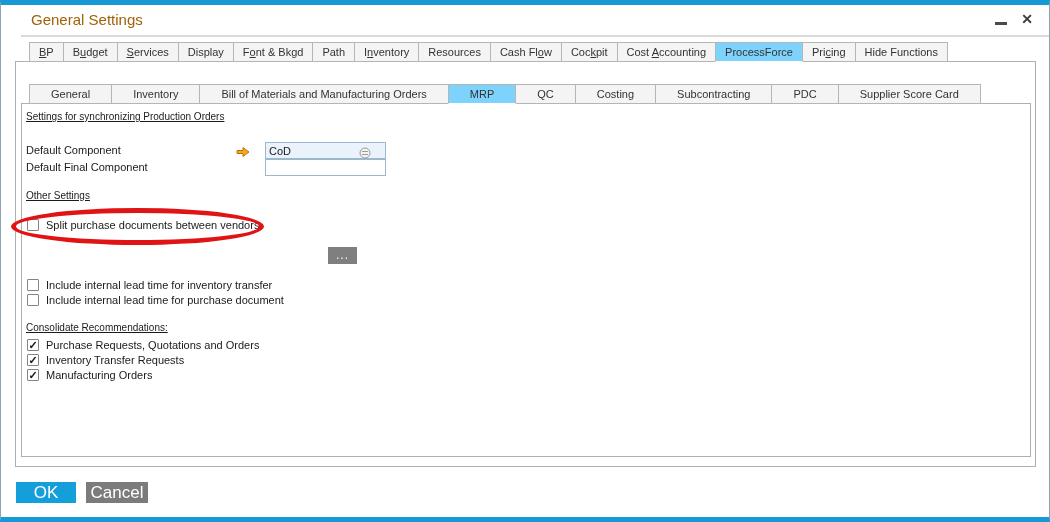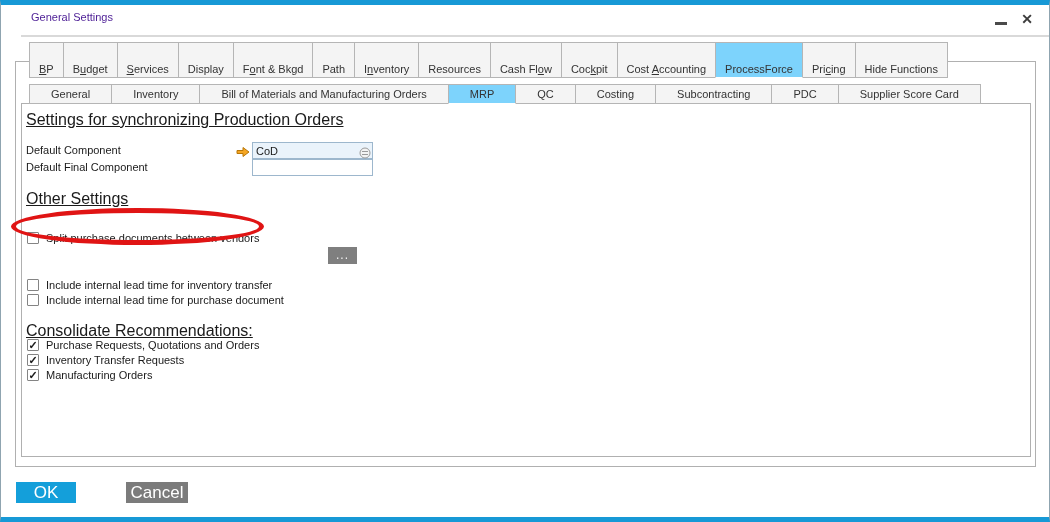--- a/index.html
+++ b/index.html
@@ -5,49 +5,50 @@
   * { margin:0; padding:0; box-sizing:border-box; }
   html,body { background:#e8e8e8; }
   body { font-family:"Liberation Sans", sans-serif; }
   .window {
     position:relative; width:1050px; height:522px; background:#fff;
     border-top:5px solid #1799d6; border-bottom:5px solid #1799d6;
     border-left:1px solid #8fa4b0; border-right:1px solid #8fa4b0;
     overflow:hidden;
   }
   .titlebar { position:absolute; left:0; top:0; width:100%; height:31px; background:#fff; }
-  .title { position:absolute; left:30px; top:6px; font-size:11px; color:#4c1d95; }
+  .title { position:absolute; left:30px; top:6px; font-size:15px; color:#a16207; }
   .title-sep { position:absolute; left:20px; right:0; top:30px; height:2px; background:#d9d9d9; }
   .win-btn { position:absolute; top:6px; width:16px; height:16px; cursor:pointer; text-align:center; }
   .min-btn { right:40px; }
   .min-bar { position:absolute; left:2px; top:11px; width:12px; height:3px; background:#4a4a4a; }
   .close-btn { right:14px; font-size:14px; font-weight:bold; color:#3c3c3c; line-height:16px; }
 
   .tab-row { position:absolute; display:flex; height:20px; z-index:3; }
   .main-tabs { left:29px; top:37px; }
   .sub-tabs  { left:29px; top:79px;justify-content:space-between; }
   .tab {
-    height:20px; line-height:18px; padding:17px 9px; font-size:11px; color:#333;
+    height:20px; line-height:18px; padding:0 9px; font-size:11px; color:#333;
     background:#f4f4f4; border:1px solid #b5b5b5; margin-left:-1px;
     text-align:center; white-space:nowrap; cursor:pointer;
   }
   .sub-tabs .tab { padding:0 21px; }
   .tab.selected { background:#7dd3fc; border-bottom-color:#fff; position:relative; z-index:4; }
   .tab u { text-decoration:underline; }
 
   .outer-panel { position:absolute; left:14px; top:56px; width:1021px; height:406px; background:#fff; border:1px solid #b0b0b0; z-index:1; }
   .inner-panel { position:absolute; left:20px; top:98px; width:1010px; height:354px; background:#fff; border:1px solid #b0b0b0; z-index:2; }
 
-  .heading { position:absolute; font-size:16px; color:#1a1a1a; text-decoration:underline; z-index:5; white-space:nowrap; }
+  .heading { position:absolute; font-size:10px; color:#1a1a1a; text-decoration:underline; z-index:5; white-space:nowrap; }
   .label   { position:absolute; font-size:11px; color:#1a1a1a; z-index:5; white-space:nowrap; }
 
   .field-input {
     position:absolute; width:121px; height:17px; font-size:11px; color:#1a1a1a;
     border:1px solid #9db7cd; background:#fff; padding:0 14px 0 3px; z-index:5;
     font-family:"Liberation Sans", sans-serif;
+    margin-left:13px;
   }
   .field-input.active { background:#eaf3fb; }
   .cfl-icon { position:absolute; z-index:6; width:12px; height:12px; cursor:pointer; }
   .arrow-icon { position:absolute; z-index:6; width:14px; height:12px; cursor:pointer; }
 
   .check-row { display:flex; align-items:center; height:15px; margin-bottom:0; z-index:5; }
   .cbox {
     width:12px; height:12px; background:#fff; border:1px solid #848484; border-radius:1px;
     display:inline-block; margin-right:7px; flex:0 0 auto; cursor:pointer;
     font-size:11px; line-height:11px; text-align:center; color:#1c1c1c; font-weight:bold;
@@ -65,21 +66,21 @@
     position:absolute; left:327px; top:242px; width:29px; height:17px;
     background:#7f7f7f; color:#f2f2f2; border:none; font-size:12px; line-height:9px;
     letter-spacing:1px; cursor:pointer; z-index:5; font-family:"Liberation Sans", sans-serif;
   }
 
   .footer-btn {
     position:absolute; top:477px; height:21px; border:none; color:#fff; font-size:17px;
     cursor:pointer; z-index:5; font-family:"Liberation Sans", sans-serif;
   }
   .ok-btn { left:15px; width:60px; background:#149fda; }
-  .cancel-btn { left:85px; width:62px; background:#7b7b7b;margin-left:40px; }
+  .cancel-btn { left:85px; width:62px; background:#7b7b7b; }
 </style>
 </head>
 <body>
 
 <div class="window">
 
   <div class="titlebar">
     <div class="title">General Settings</div>
     <div class="win-btn min-btn">
       <span class="min-bar"></span>
@@ -134,21 +135,21 @@
         <line x1="3" y1="4.5" x2="9" y2="4.5" stroke="#9a9a9a" stroke-width="1"></line>
         <line x1="3" y1="7.5" x2="9" y2="7.5" stroke="#9a9a9a" stroke-width="1"></line>
       </svg>
   </span>
 
   <div class="label" style="left:25px; top:156px;">Default Final Component</div>
   <input class="field-input" style="left: 251px; top: 154px;" value="">
 
   <div class="heading" style="left:25px; top:185px;">Other Settings</div>
 
-  <div class="check-row single-check" style="left:26px; top:225px;">
+  <div class="check-row single-check" style="left:26px; top:212px;">
     <span class="cbox"></span>
     <span class="cb-label">Split purchase documents between vendors</span>
   </div>
   <div class="annotation"></div>
 
   <button class="dots-btn">...</button>
 
   <div class="check-group" style="left:26px; top:272px;">
       <div class="check-row">
         <span class="cbox"></span>

